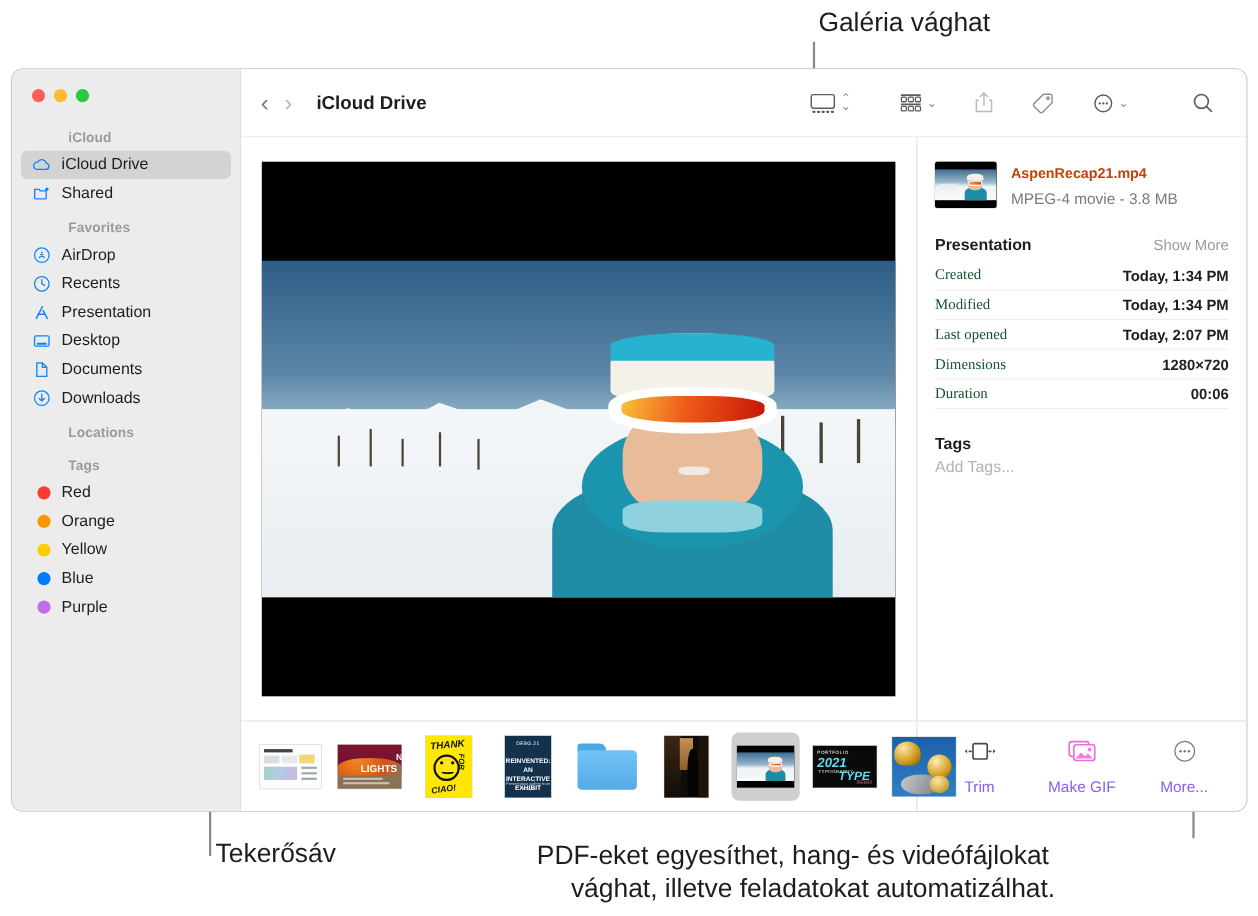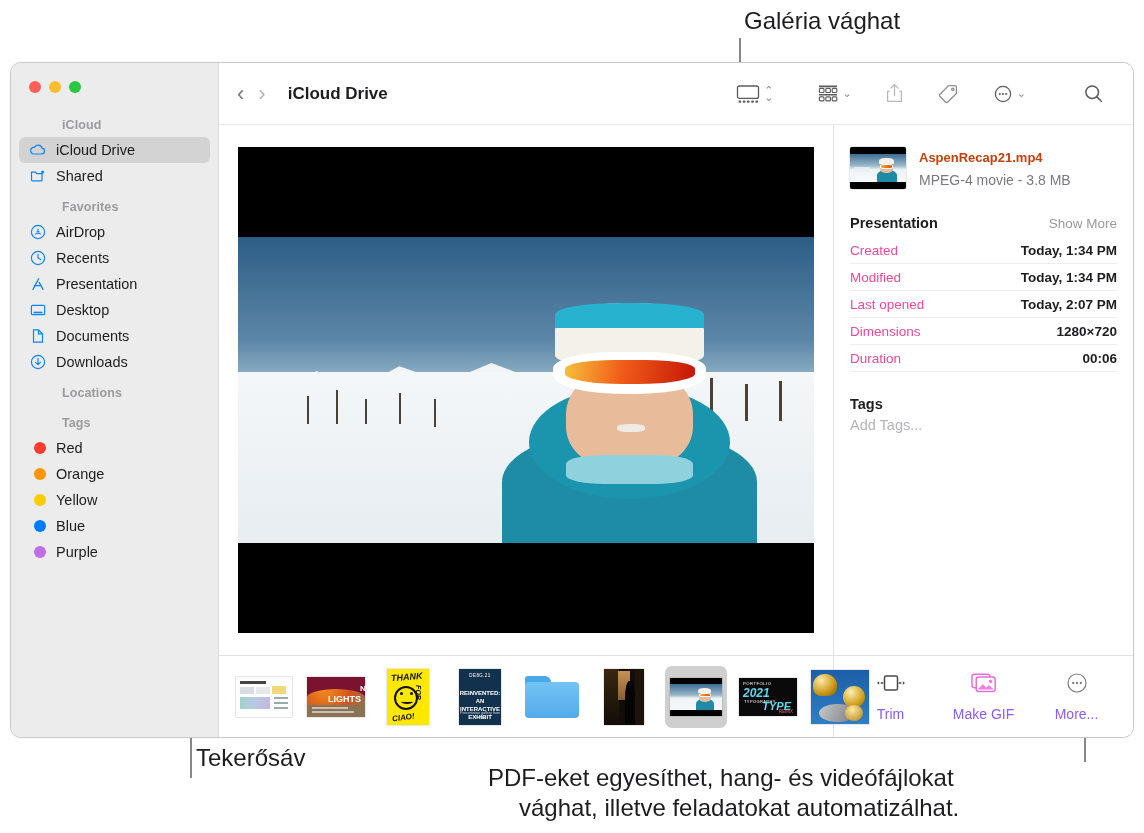--- a/index.html
+++ b/index.html
@@ -176,21 +176,21 @@
 
   .sec-head { display: flex; align-items: baseline; justify-content: space-between; margin-bottom: 6px; }
   .sec-title { font-size: 14.5px; font-weight: bold; color: #1d1d1f; }
   .sec-action { font-size: 13.5px; color: #9a9a9e; }
   .info-row {
     display: flex; justify-content: space-between; align-items: center;
     height: 27px; font-size: 13.5px;
     border-bottom: 1px solid #ededed;
   }
   .info-row:last-child { border-bottom: none; }
-  .info-key { color: #ec4899; }
+  .info-key { color: #14532d; font-family: Liberation Serif, serif; }
   .info-val { color: #1d1d1f; font-weight: bold; }
   .tags-block { margin-top: 24px; }
   .tags-title { font-size: 14.5px; font-weight: bold; color: #1d1d1f; margin-bottom: 5px; }
   .tags-ph { font-size: 14.5px; color: #b4b4b8; }
 
   #quick-actions {
     height: 82px; flex: 0 0 82px;
     border-top: 1px solid #e2e2e2;
     display: flex; align-items: center; justify-content: space-around;
     padding: 0 10px;
@@ -199,21 +199,21 @@
   .qa-label { font-size: 14px; color: #8b5cf6; }
 </style>
 </head>
 <body>
 
 <div id="root">
 
   <div class="callout-text" style="left:744px; top:6px;">Galéria vághat</div>
   <div class="leader" style="left:739px; top:38px; width:1.6px; height:48px;"></div>
 
-  <div class="callout-text" style="left:196px; top:743px;">Tekerősáv</div>
+  <div class="callout-text" style="left:196px; top:762px;">Tekerősáv</div>
   <div class="leader" style="left:190px; top:693px; width:1.6px; height:85px;"></div>
   <div class="leader" style="left:190px; top:693px; width:34px; height:1.6px;"></div>
 
   <div class="callout-text" style="left:488px; top:763px;">PDF-eket egyesíthet, hang- és videófájlokat</div>
   <div class="callout-text" style="left:519px; top:793px;">vághat, illetve feladatokat automatizálhat.</div>
   <div class="leader" style="left:1084px; top:716px; width:1.6px; height:46px;"></div>
 
   <div id="window">
 
     <div id="sidebar">

